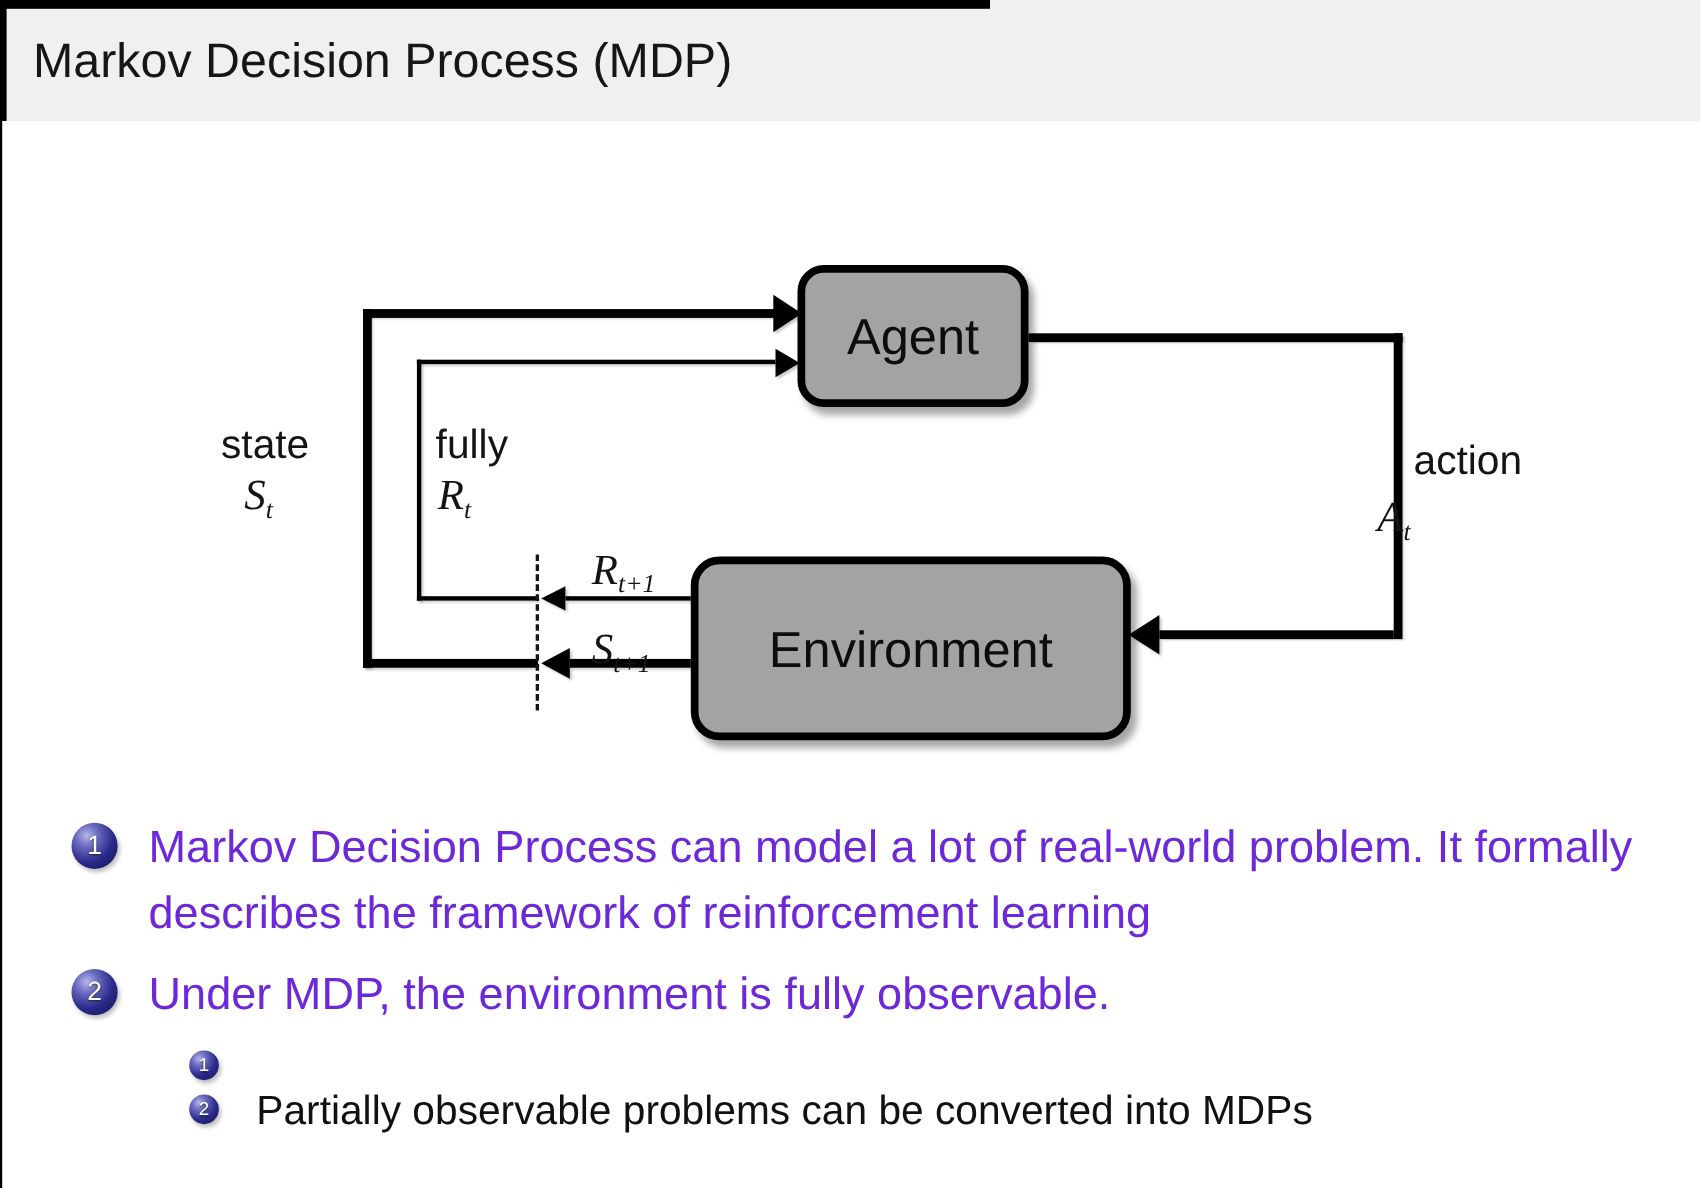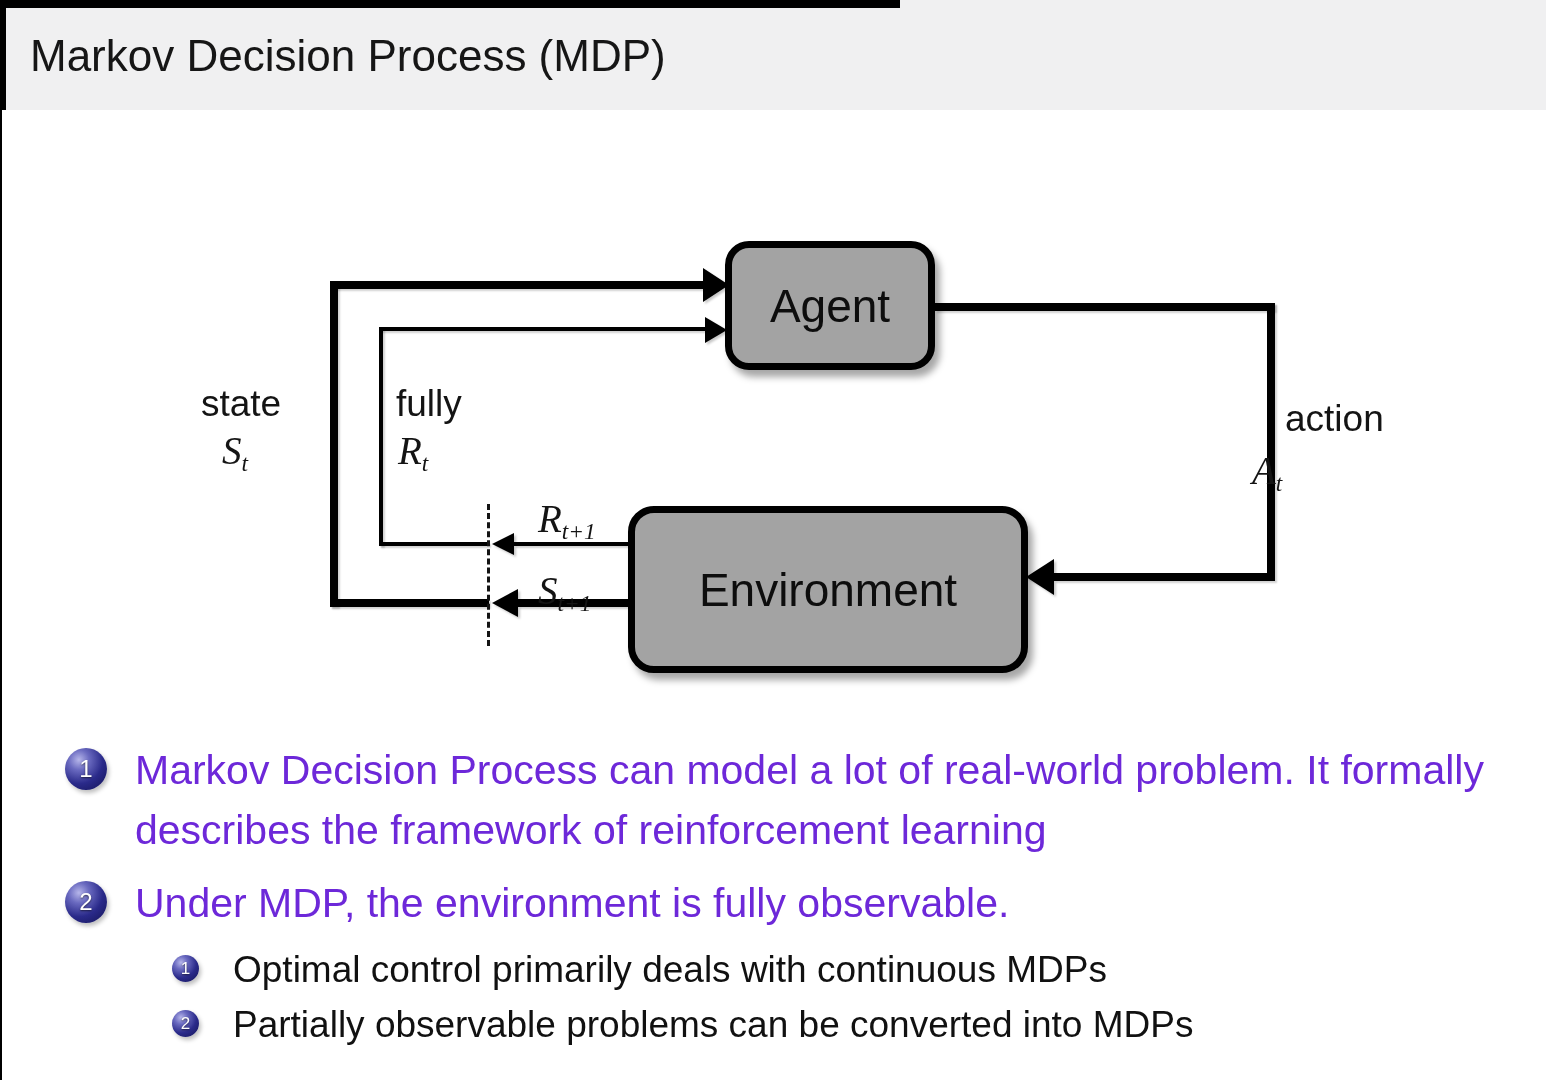--- a/index.html
+++ b/index.html
@@ -156,21 +156,20 @@
     </div>
 
     <div class="item">
       <span class="ball">2</span>
       <span class="btext">Under MDP, the environment is fully observable.</span>
     </div>
 
     <div class="sublist">
       <div class="subitem">
         <span class="ball small">1</span>
-        <span class="stext">Optimal control primarily deals with continuous MDPs</span>
       </div>
       <div class="subitem">
         <span class="ball small">2</span>
         <span class="stext">Partially observable problems can be converted into MDPs</span>
       </div>
     </div>
 
   </div>
 </div>
 

